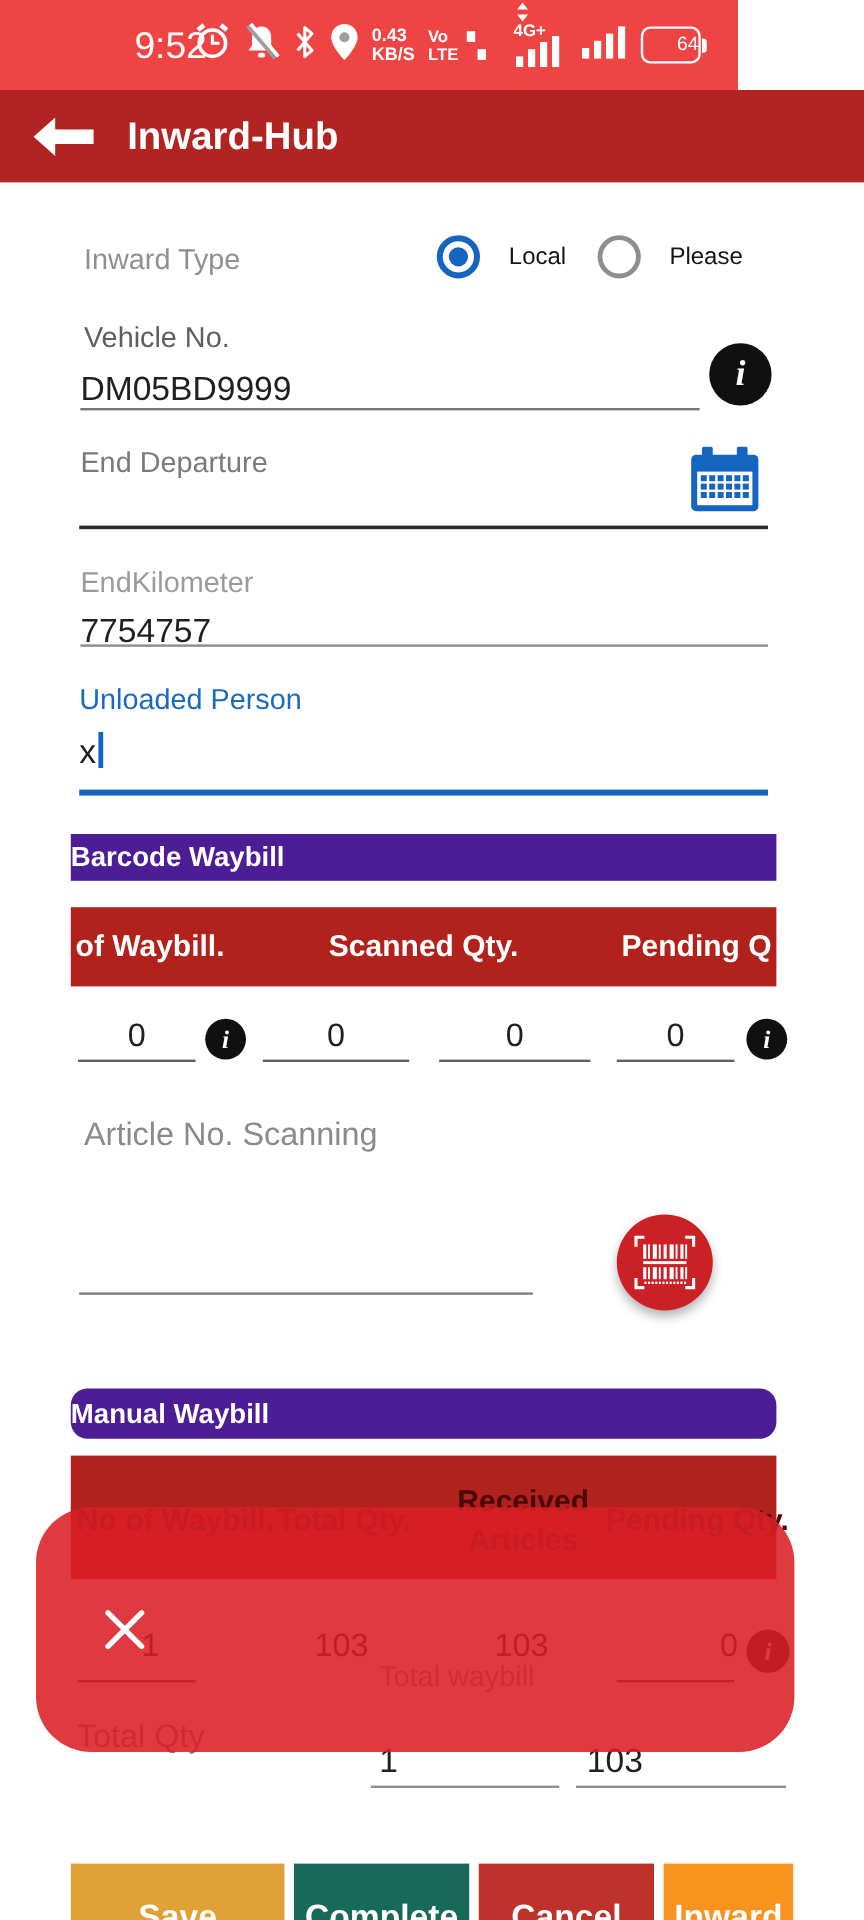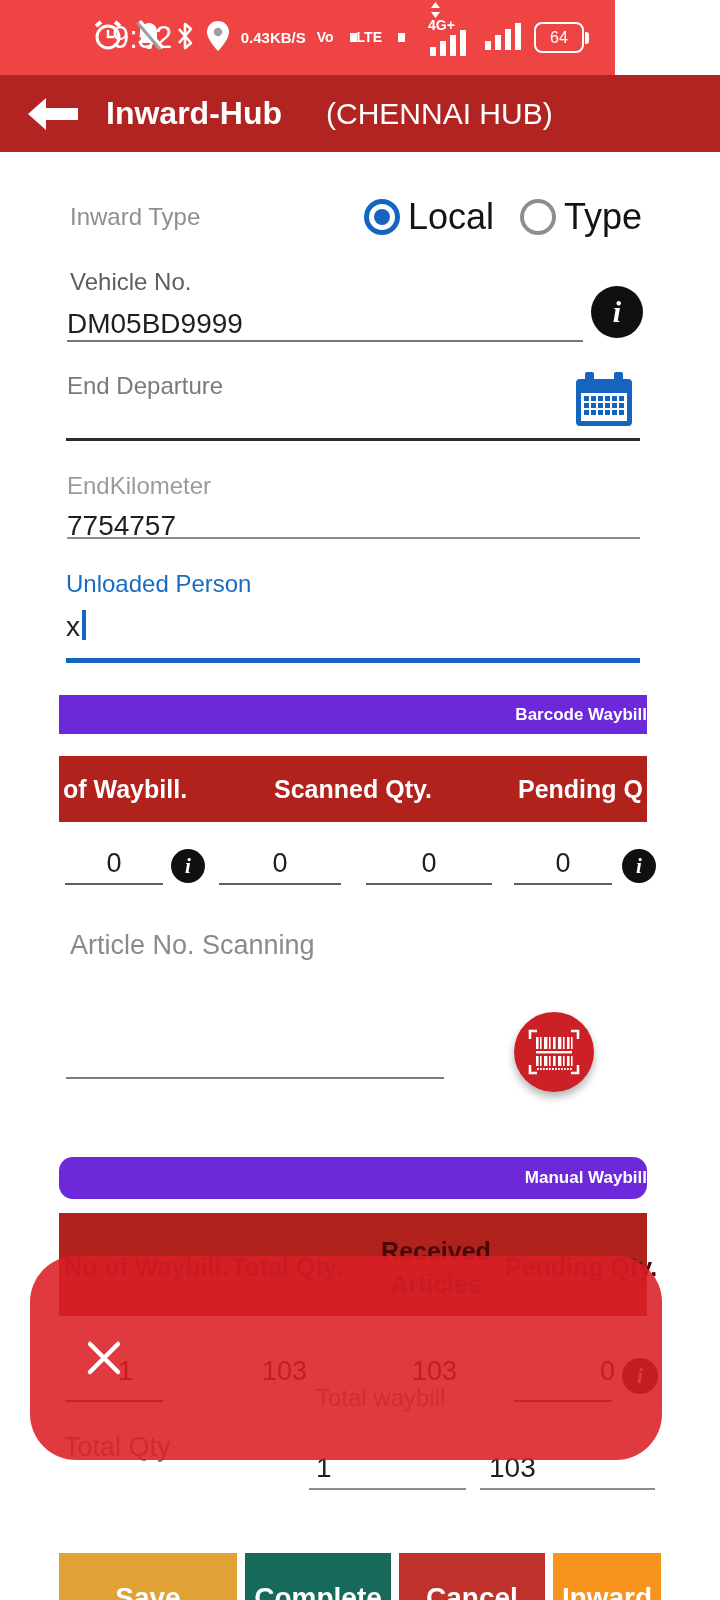--- a/index.html
+++ b/index.html
@@ -4,54 +4,54 @@
 <style>
   html,body{margin:0;padding:0;background:#555;}
   #screen{position:relative;width:720px;height:1600px;margin:0 auto;background:#fff;
     overflow:hidden;font-family:"Liberation Sans",sans-serif;-webkit-font-smoothing:antialiased;}
   .abs{position:absolute;}
 
   
   .status-bar{left:0;top:0;width:615px;height:75px;background:#ef4444;display:flex;align-items:center;}
   .sb-time{position:absolute;left:112px;top:50%;transform:translateY(-50%);color:#FDFDFD;font-size:31px;}
   .sb-icons{position:absolute;right:26px;top:0;height:75px;display:flex;align-items:center;gap:11px;color:#fff;}
-  .sb-txt2{display:flex;flex-direction:row;justify-content:center;font-size:15px;font-weight:bold;line-height:16px;color:#fff;letter-spacing:0;}
+  .sb-txt2{display:flex;flex-direction:column;justify-content:center;font-size:15px;font-weight:bold;line-height:16px;color:#fff;letter-spacing:0;}
   .volte .row{display:flex;align-items:center;gap:16px;font-size:14px;line-height:15px;font-weight:bold;}
   .volte .sq{display:inline-block;width:7px;height:9px;background:#fff;}
   .sig{position:relative;width:58px;height:40px;}
   .sig .net{position:absolute;left:12px;top:0;font-size:14px;font-weight:bold;line-height:14px;}
   .sig svg{position:absolute;left:14px;bottom:2px;}
   .sig .arr{position:absolute;left:0;top:2px;}
   .battery{display:flex;align-items:center;}
-  .batt-body{width:46px;height:27px;border:2.5px solid #fff;border-radius:8px;display:flex;align-items:center;justify-content:center;font-size:16px;color:#fff;}
+  .batt-body{width:46px;height:27px;border:2.5px solid #fff;border-radius:8px;display:flex;align-items:center;justify-content:flex-end;font-size:16px;color:#fff;}
   .batt-nub{width:4px;height:12px;background:#fff;border-radius:0 3px 3px 0;margin-left:1px;}
 
   
   .app-bar{left:0;top:75px;width:720px;height:77px;background:#B22421;display:flex;align-items:center;color:#fff;}
   .back-btn{margin-left:28px;width:52px;height:34px;display:flex;align-items:center;}
   .ab-title{margin-left:26px;font-size:32px;font-weight:bold;}
   .ab-sub{margin-left:44px;font-size:30px;font-weight:400;}
 
   
   .lbl{font-size:24px;color:#8F8F8F;}
   .val{font-size:28px;color:#1F1F1F;}
   .uline{height:2px;background:#8C8C8C;}
 
   
   .radio-row{left:364px;top:196px;display:flex;align-items:center;}
   .radio{width:36px;height:36px;border-radius:50%;box-sizing:border-box;position:relative;}
   .radio.sel{border:5px solid #1565C0;}
   .radio.sel::after{content:"";position:absolute;left:50%;top:50%;transform:translate(-50%,-50%);width:16px;height:16px;border-radius:50%;background:#1565C0;}
   .radio.unsel{border:4px solid #8E8E8E;}
-  .radio-lbl{font-size:36px;color:#141414;margin:0 26px 0 8px;}
+  .radio-lbl{font-size:20px;color:#141414;margin:0 26px 0 24px;}
 
   .info-btn{border-radius:50%;background:#101010;color:#fff;display:flex;align-items:center;justify-content:center;font-family:"Liberation Serif",serif;font-style:italic;font-weight:bold;}
 
   
-  .banner{left:59px;width:588px;background:#6d28d9;color:#fff;display:flex;align-items:center;justify-content:flex-end;font-size:17px;font-weight:bold;}
+  .banner{left:59px;width:588px;background:#4c1d95;color:#fff;display:flex;align-items:center;justify-content:flex-start;font-size:23px;font-weight:bold;}
   .thead{left:59px;width:588px;background:#B2221D;color:#fff;font-weight:bold;font-size:25px;overflow:hidden;}
 
   .cellval{font-size:27px;color:#1F1F1F;text-align:center;}
   .cell-uline{height:2px;background:#5F5F5F;}
 
   
   .scan-fab{left:514px;top:1012px;width:80px;height:80px;border-radius:50%;background:#CB2026;box-shadow:0 5px 9px rgba(0,0,0,0.3);display:flex;align-items:center;justify-content:center;}
 
   
   .m-head-txt{position:absolute;color:#4A0808;font-weight:bold;font-size:25px;}
@@ -149,29 +149,28 @@
     </div>
   </div>
 
   <div class="abs app-bar">
     <span class="back-btn">
       <svg width="52" height="32" viewBox="0 0 52 32">
           <polygon points="0,16 18,0 18,10 50,10 50,22 18,22 18,32" fill="#fff"></polygon>
         </svg>
     </span>
     <span class="ab-title">Inward-Hub</span>
-    <span class="ab-sub">(CHENNAI HUB)</span>
   </div>
 
   <span class="abs lbl" style="left:70px;top:203px;">Inward Type</span>
   <div class="abs radio-row">
     <span class="radio sel"></span>
     <span class="radio-lbl">Local</span>
     <span class="radio unsel"></span>
-    <span class="radio-lbl">Type</span>
+    <span class="radio-lbl">Please</span>
   </div>
 
   <span class="abs lbl" style="left:70px;top:268px;color:#5E5E5E;">Vehicle No.</span>
   <span class="abs val" style="left:67px;top:308px;">DM05BD9999</span>
   <div class="abs uline" style="left:67px;top:340px;width:516px;background:#777;"></div>
   <div class="abs info-btn" style="left:591px;top:286px;width:52px;height:52px;font-size:30px;">
       <span>i</span>
     </div>
 
   <span class="abs lbl" style="left:67px;top:372px;color:#7A7A7A;">End Departure</span>

